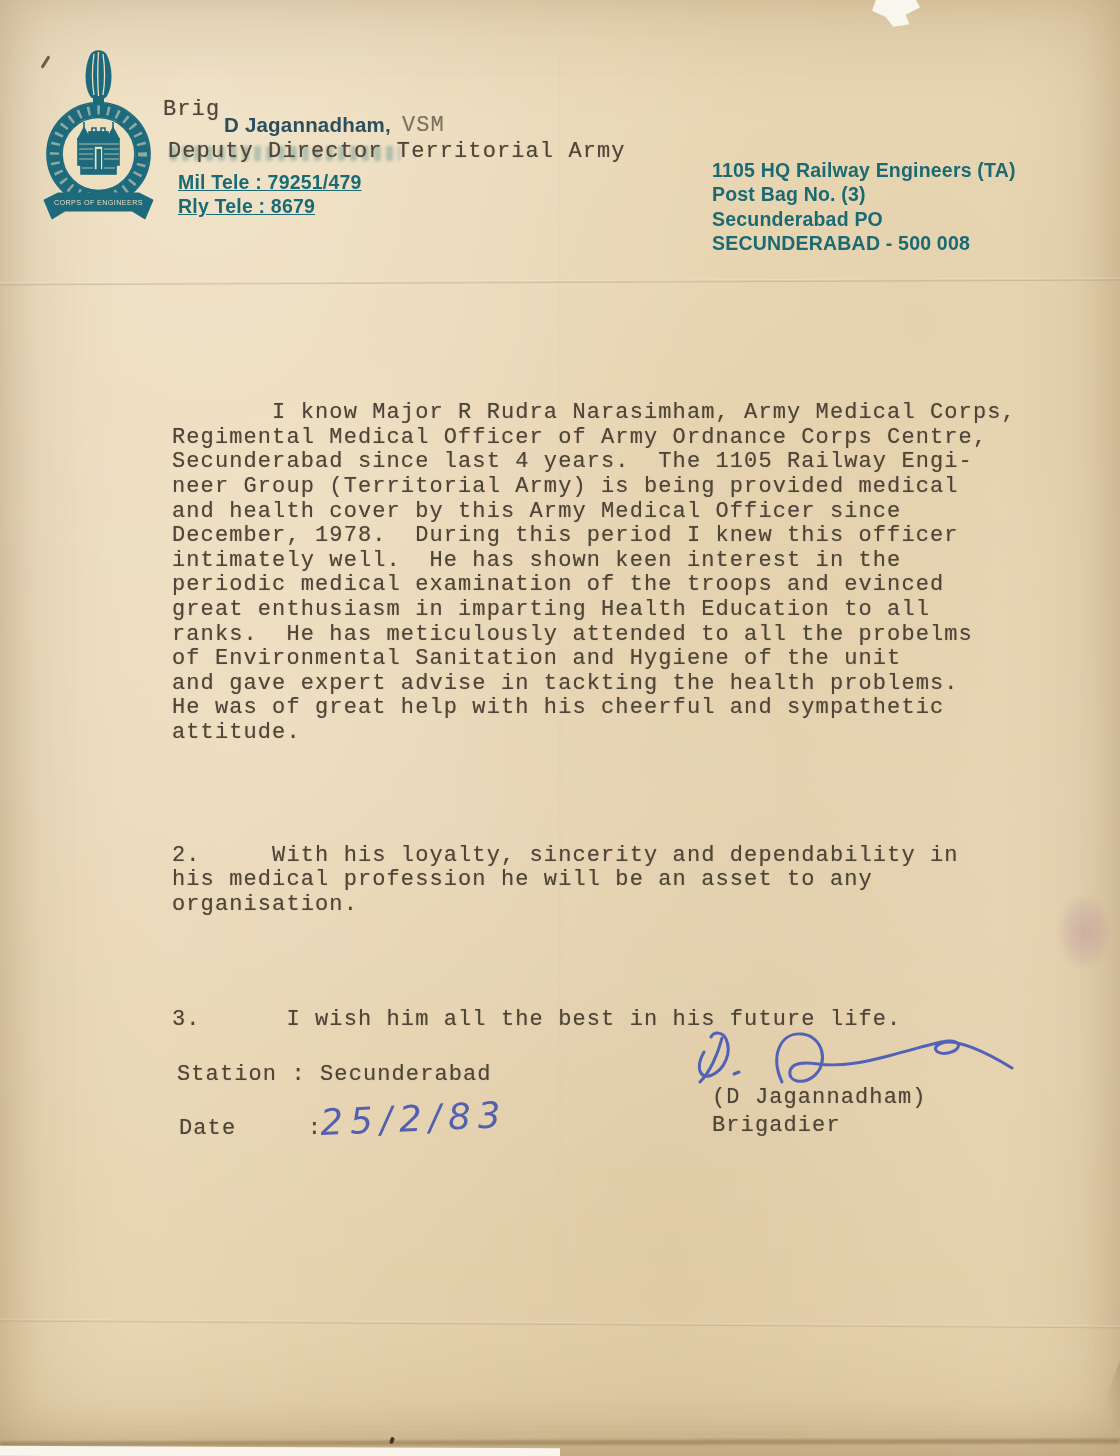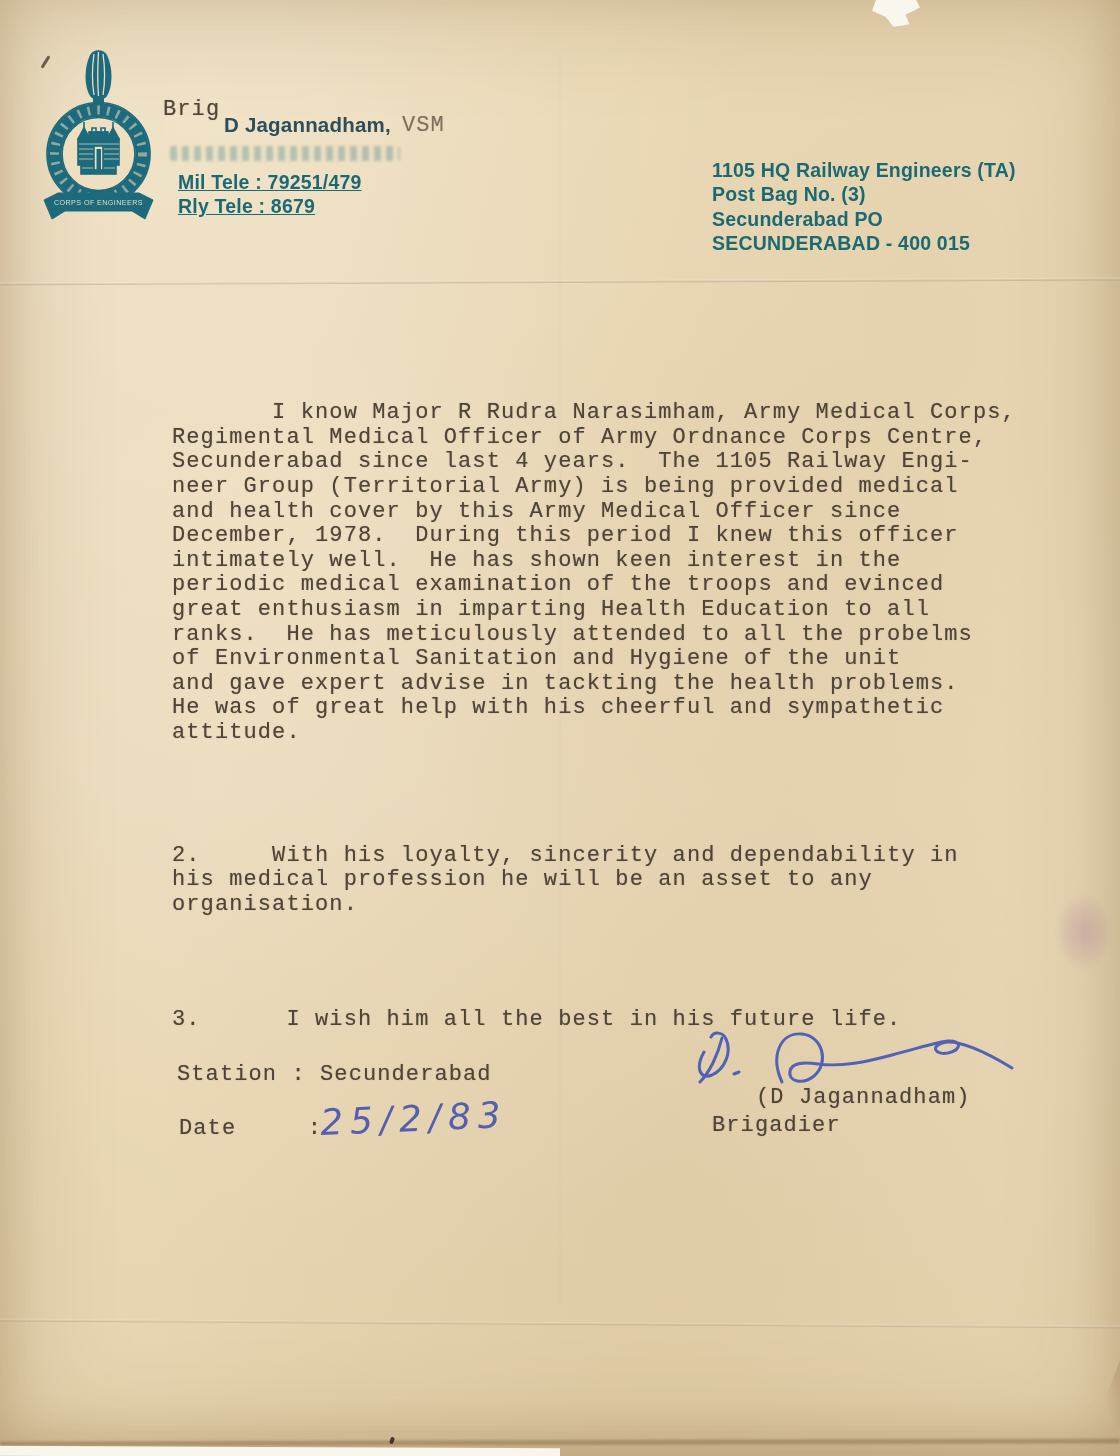--- a/index.html
+++ b/index.html
@@ -105,46 +105,47 @@
         <path d="M22,151 L103,151 L106,166 L19,166 Z" fill="#1c6a7c" stroke="none"></path>
         <text x="62.5" y="163" text-anchor="middle" font-size="7.2" letter-spacing=".4" fill="#ecddbc" stroke="none" font-family="Liberation Sans, sans-serif">CORPS OF ENGINEERS</text>
       </g>
     </g>
   </svg>
 
   <div class="underprint"></div>
   <span class="abs tw" style="left:163px;top:98px;text-align:center;">Brig</span>
   <span class="abs print" style="left:224px;top:113px;font-size:20.5px;color:#2d4e5c;letter-spacing:.2px;">D Jagannadham,</span>
   <span class="abs tw faded" style="left:402px;top:114px;">VSM</span>
+  <span class="abs tw" style="left:168px;top:140px;">Deputy Director Territorial Army</span>
   <div class="abs print" style="left:178px;top:170px;font-size:19px;line-height:23px;text-decoration:underline;">
       <div class="addr-line">Mil Tele : 79251/479</div>
       <div class="addr-line">Rly Tele : 8679</div>
     </div>
 
   <div class="abs print" style="left:712px;top:158px;">
       <div class="addr-line">1105 HQ Railway Engineers (TA)</div>
       <div class="addr-line">Post Bag No. (3)</div>
       <div class="addr-line">Secunderabad PO</div>
-      <div class="addr-line">SECUNDERABAD - 400 015</div>
+      <div class="addr-line">SECUNDERABAD - 500 008</div>
     </div>
 
   <div class="letter-body tw">
     <div class="para1"><div class="bline">       I know Major R Rudra Narasimham, Army Medical Corps,</div><div class="bline">Regimental Medical Officer of Army Ordnance Corps Centre,</div><div class="bline">Secunderabad since last 4 years.  The 1105 Railway Engi-</div><div class="bline">neer Group (Territorial Army) is being provided medical</div><div class="bline">and health cover by this Army Medical Officer since</div><div class="bline">December, 1978.  During this period I knew this officer</div><div class="bline">intimately well.  He has shown keen interest in the</div><div class="bline">periodic medical examination of the troops and evinced</div><div class="bline">great enthusiasm in imparting Health Education to all</div><div class="bline">ranks.  He has meticulously attended to all the probelms</div><div class="bline">of Environmental Sanitation and Hygiene of the unit</div><div class="bline">and gave expert advise in tackting the health problems.</div><div class="bline">He was of great help with his cheerful and sympathetic</div><div class="bline">attitude.</div></div>
     <div class="para2"><div class="bline">2.     With his loyalty, sincerity and dependability in</div><div class="bline">his medical profession he will be an asset to any</div><div class="bline">organisation.</div></div>
     <div class="para3"><div class="bline">3.      I wish him all the best in his future life.</div></div>
   </div>
 
   <div class="abs tw" style="left:177px;top:1063px;">Station : Secunderabad</div>
   <div class="abs tw" style="left:179px;top:1117px;">Date     :</div>
   <div class="abs handwrit" style="left:320px;top:1098px;">25/2/83</div>
 
   <svg class="abs" style="left:690px;top:1022px;" width="330" height="84" viewBox="0 0 330 84">
     <g fill="none" stroke="#4156b8" stroke-width="3" stroke-linecap="round" stroke-linejoin="round" opacity=".9">
       <path d="M32,16 C28,32 20,50 10,60"></path>
       <path d="M14,30 C5,46 10,58 22,53 C35,47 42,30 36,17 C33,10 24,9 21,15"></path>
       <path d="M44,52 l5,-2"></path>
       <path d="M92,60 C80,34 90,10 112,12 C132,14 140,40 124,54 C113,63 98,60 100,49 C102,40 114,40 128,42 C152,45 176,40 202,33 C226,27 246,20 258,19 C272,18 272,28 258,31 C246,33 240,25 252,21 C266,16 296,30 322,46"></path>
     </g>
   </svg>
-  <div class="abs tw" style="left:712px;top:1086px;margin-left:44px;">(D Jagannadham)</div>
+  <div class="abs tw" style="left:712px;top:1086px;">(D Jagannadham)</div>
   <div class="abs tw" style="left:712px;top:1114px;">Brigadier</div>
 
 </div>
 
 </body></html>

